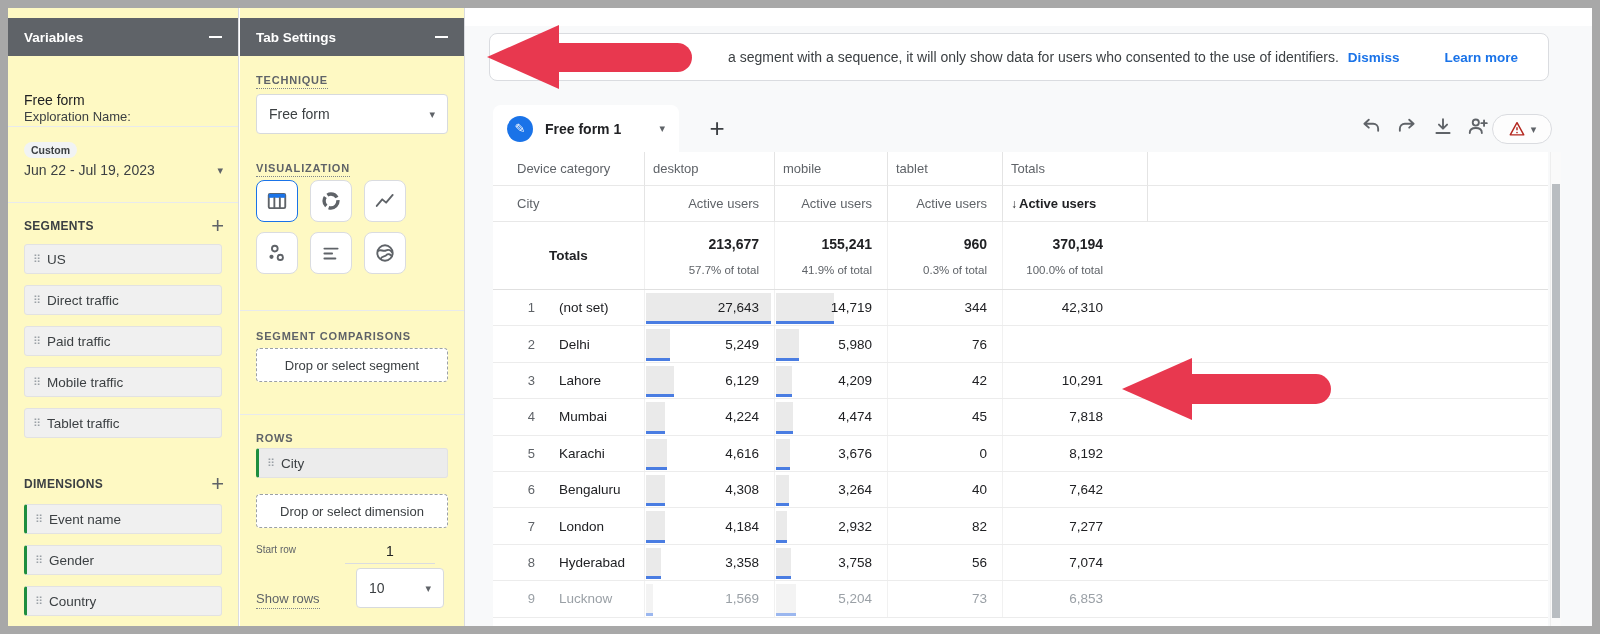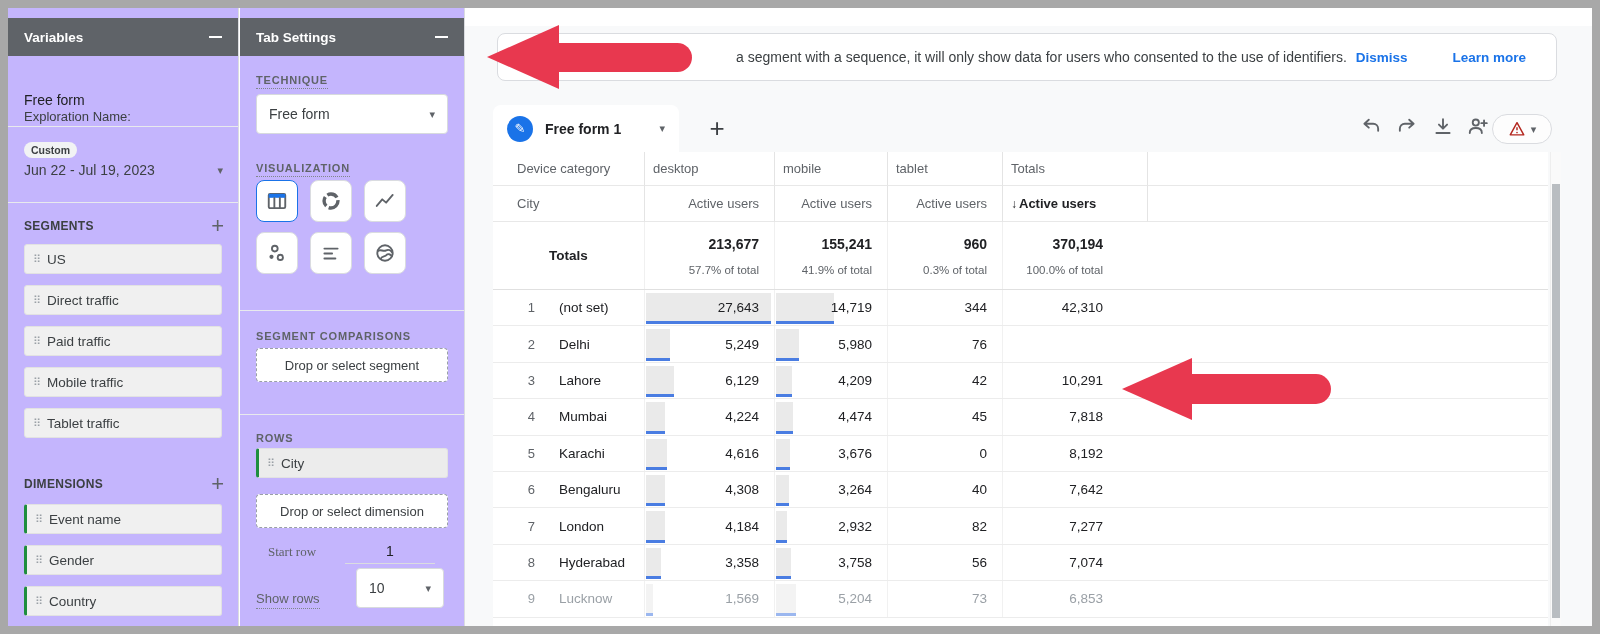--- a/index.html
+++ b/index.html
@@ -2,21 +2,21 @@
 <html><head>
 <meta charset="utf-8">
 <style>
   * { box-sizing: border-box; margin: 0; padding: 0; }
   html,body { width:1600px; height:634px; }
   body { font-family:"Liberation Sans", sans-serif; background:#a8a8a8; position:relative; overflow:hidden; color:#3c4043; }
   .abs { position:absolute; }
   #inner { position:absolute; left:8px; top:8px; width:1584px; height:618px; background:#ffffff; overflow:hidden; }
 
   
-  .panel { position:absolute; top:0; bottom:0; background:#c4b5fd; }
+  .panel { position:absolute; top:0; bottom:0; background:#fef9c3; }
   #variables-panel { left:0; width:231px; border-right:1px solid #dadce0; }
   #tab-settings-panel { left:232px; width:225px; border-right:1px solid #dadce0; }
   .panel-header { position:absolute; left:0; right:0; top:10px; height:38px; background:#5f6368; color:#fff;
     display:flex; align-items:center; padding:0 16px; font-size:13.5px; font-weight:bold; }
   .minimize-dash { margin-left:auto; width:13px; height:2px; background:#fff; }
   .divider { position:absolute; left:0; right:0; height:1px; background:#e8eaed; }
   .sec-label { font-size:12px; font-weight:bold; color:#3c4043; letter-spacing:.3px; }
   .sec-label-sm { font-size:11px; font-weight:bold; color:#5f6368; letter-spacing:.8px; }
   .dotted-u { border-bottom:1px dotted #80868b; padding-bottom:2px; display:inline-block; }
   .plus-btn { margin-left:auto; font-size:22px; font-weight:300; color:#5f6368; line-height:20px; cursor:pointer; }
@@ -33,21 +33,21 @@
     display:flex; align-items:center; justify-content:center; font-size:13px; color:#3c4043; background:#fff; }
   .viz-btn { position:absolute; width:42px; height:42px; border:1px solid #dadce0; border-radius:8px; background:#fff;
     display:flex; align-items:center; justify-content:center; cursor:pointer; }
   .viz-btn.selected { border-color:#1a73e8; }
   .viz-btn svg { stroke:#5f6368; }
   .viz-btn.selected svg { stroke:#1a73e8; }
 
   
   #main { position:absolute; left:457px; right:0; top:0; bottom:0; background:#fff; }
   #main-bg { position:absolute; left:0; right:0; top:18px; bottom:0; background:#f8f9fa; }
-  #banner { position:absolute; left:32px; top:25px; width:1060px; height:48px; background:#fff;
+  #banner { position:absolute; left:24px; top:25px; width:1060px; height:48px; background:#fff;
     border:1px solid #dadce0; border-radius:8px; display:flex; align-items:center; font-size:14px; color:#3c4043; }
   #banner .msg { margin-left:238px; }
   #banner .link { color:#1a73e8; font-weight:bold; font-size:13.5px; cursor:pointer; }
   #banner .dismiss { margin-left:auto; }
   #banner .learn { margin-left:45px; margin-right:30px; }
 
   .red-arrow { position:absolute; display:flex; align-items:center; z-index:5; }
   .red-arrow .head { width:0; height:0; border-style:solid; }
   .red-arrow .shaft { background:#e8384f; border-radius:0 15px 15px 0; margin-left:-1px; }
 
@@ -243,21 +243,21 @@
       <span class="sec-label-sm">ROWS</span>
     </div>
     <div class="chip dim" style="position:absolute; left:16px; right:16px; top:440px; margin:0; background:#ececec;">
       <span class="handle">⠿</span>
       <span>City</span>
     </div>
     <div class="dash-drop" style="top:486px;">
       <span>Drop or select dimension</span>
     </div>
 
-    <div class="abs" style="left:28px; top:536px; font-size:13px; color:#5f6368;font-family:Liberation Serif, serif;">Start row</div>
+    <div class="abs" style="left:16px; top:536px; font-size:10px; color:#5f6368;">Start row</div>
     <div class="abs" style="left:105px; top:530px; width:90px; height:26px; border-bottom:1px solid #dadce0;
          display:flex; align-items:center; justify-content:center; font-size:14px; color:#202124;">1</div>
 
     <div class="abs" style="left:16px; top:581px;">
       <span style="font-size:13px; color:#5f6368;" class="dotted-u">Show rows</span>
     </div>
     <div class="select-box" style="left:116px; top:560px; width:88px; height:40px;">
       <span>10</span>
       <span class="caret">▾</span>
     </div>

